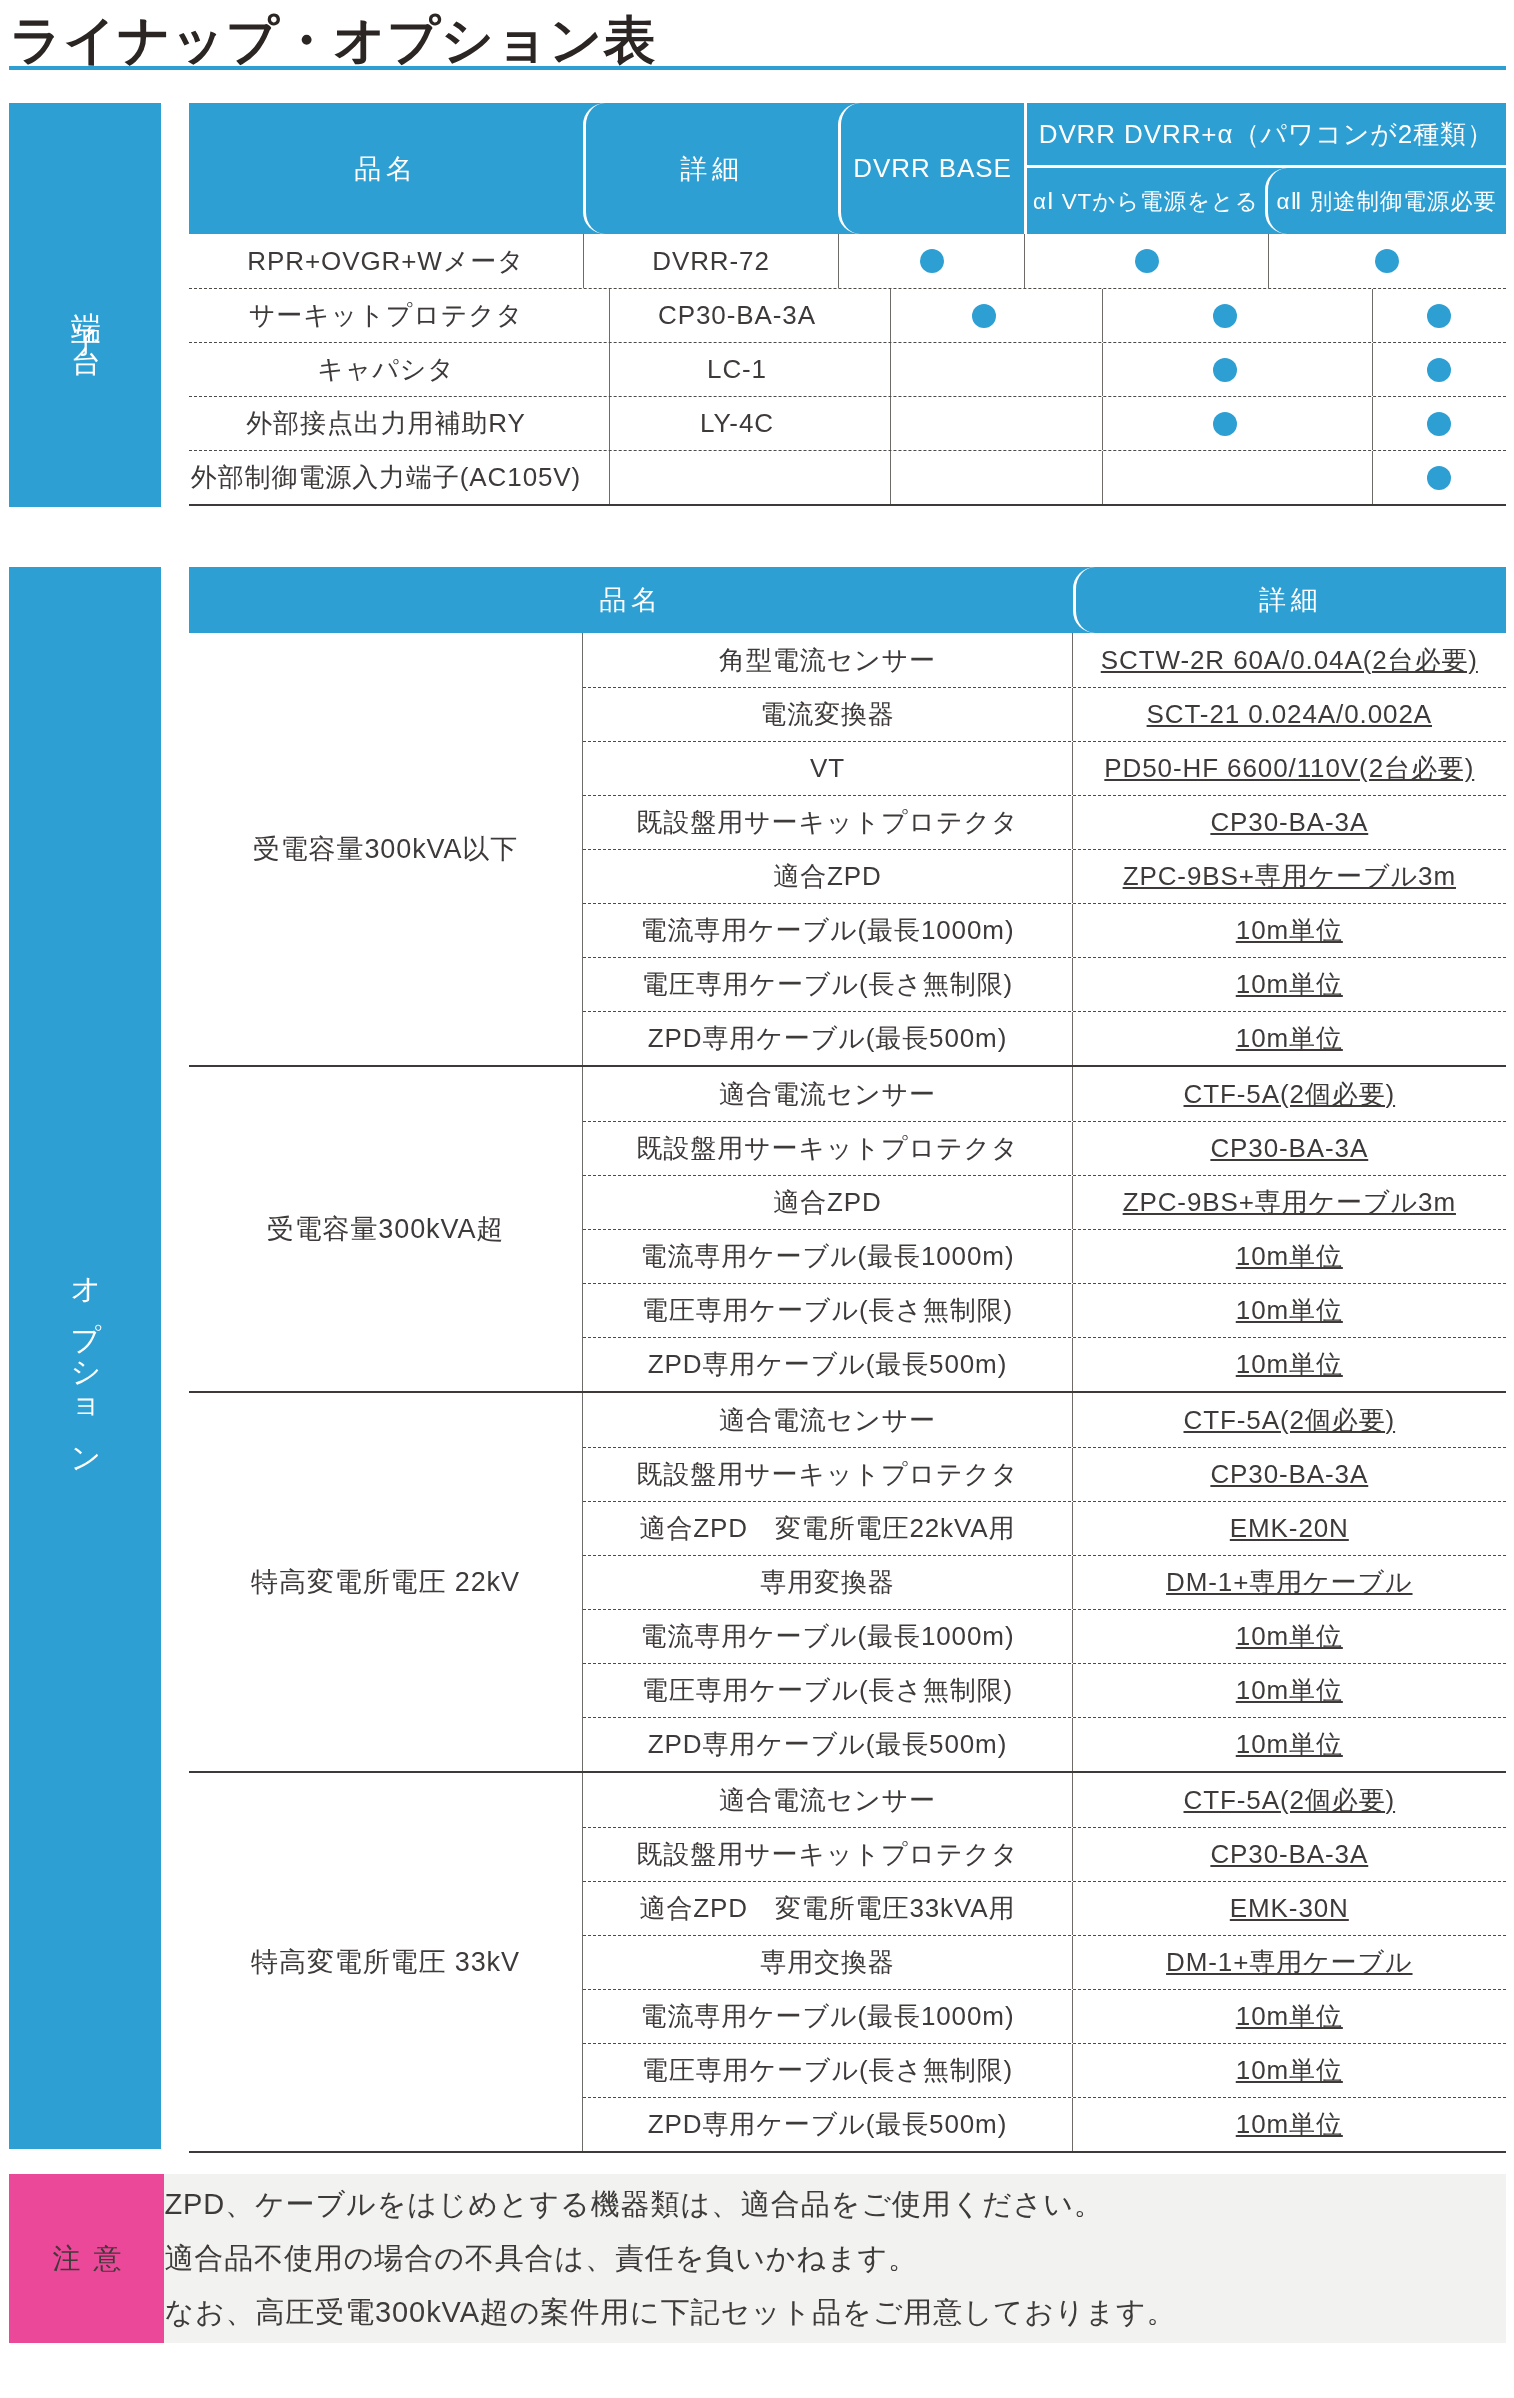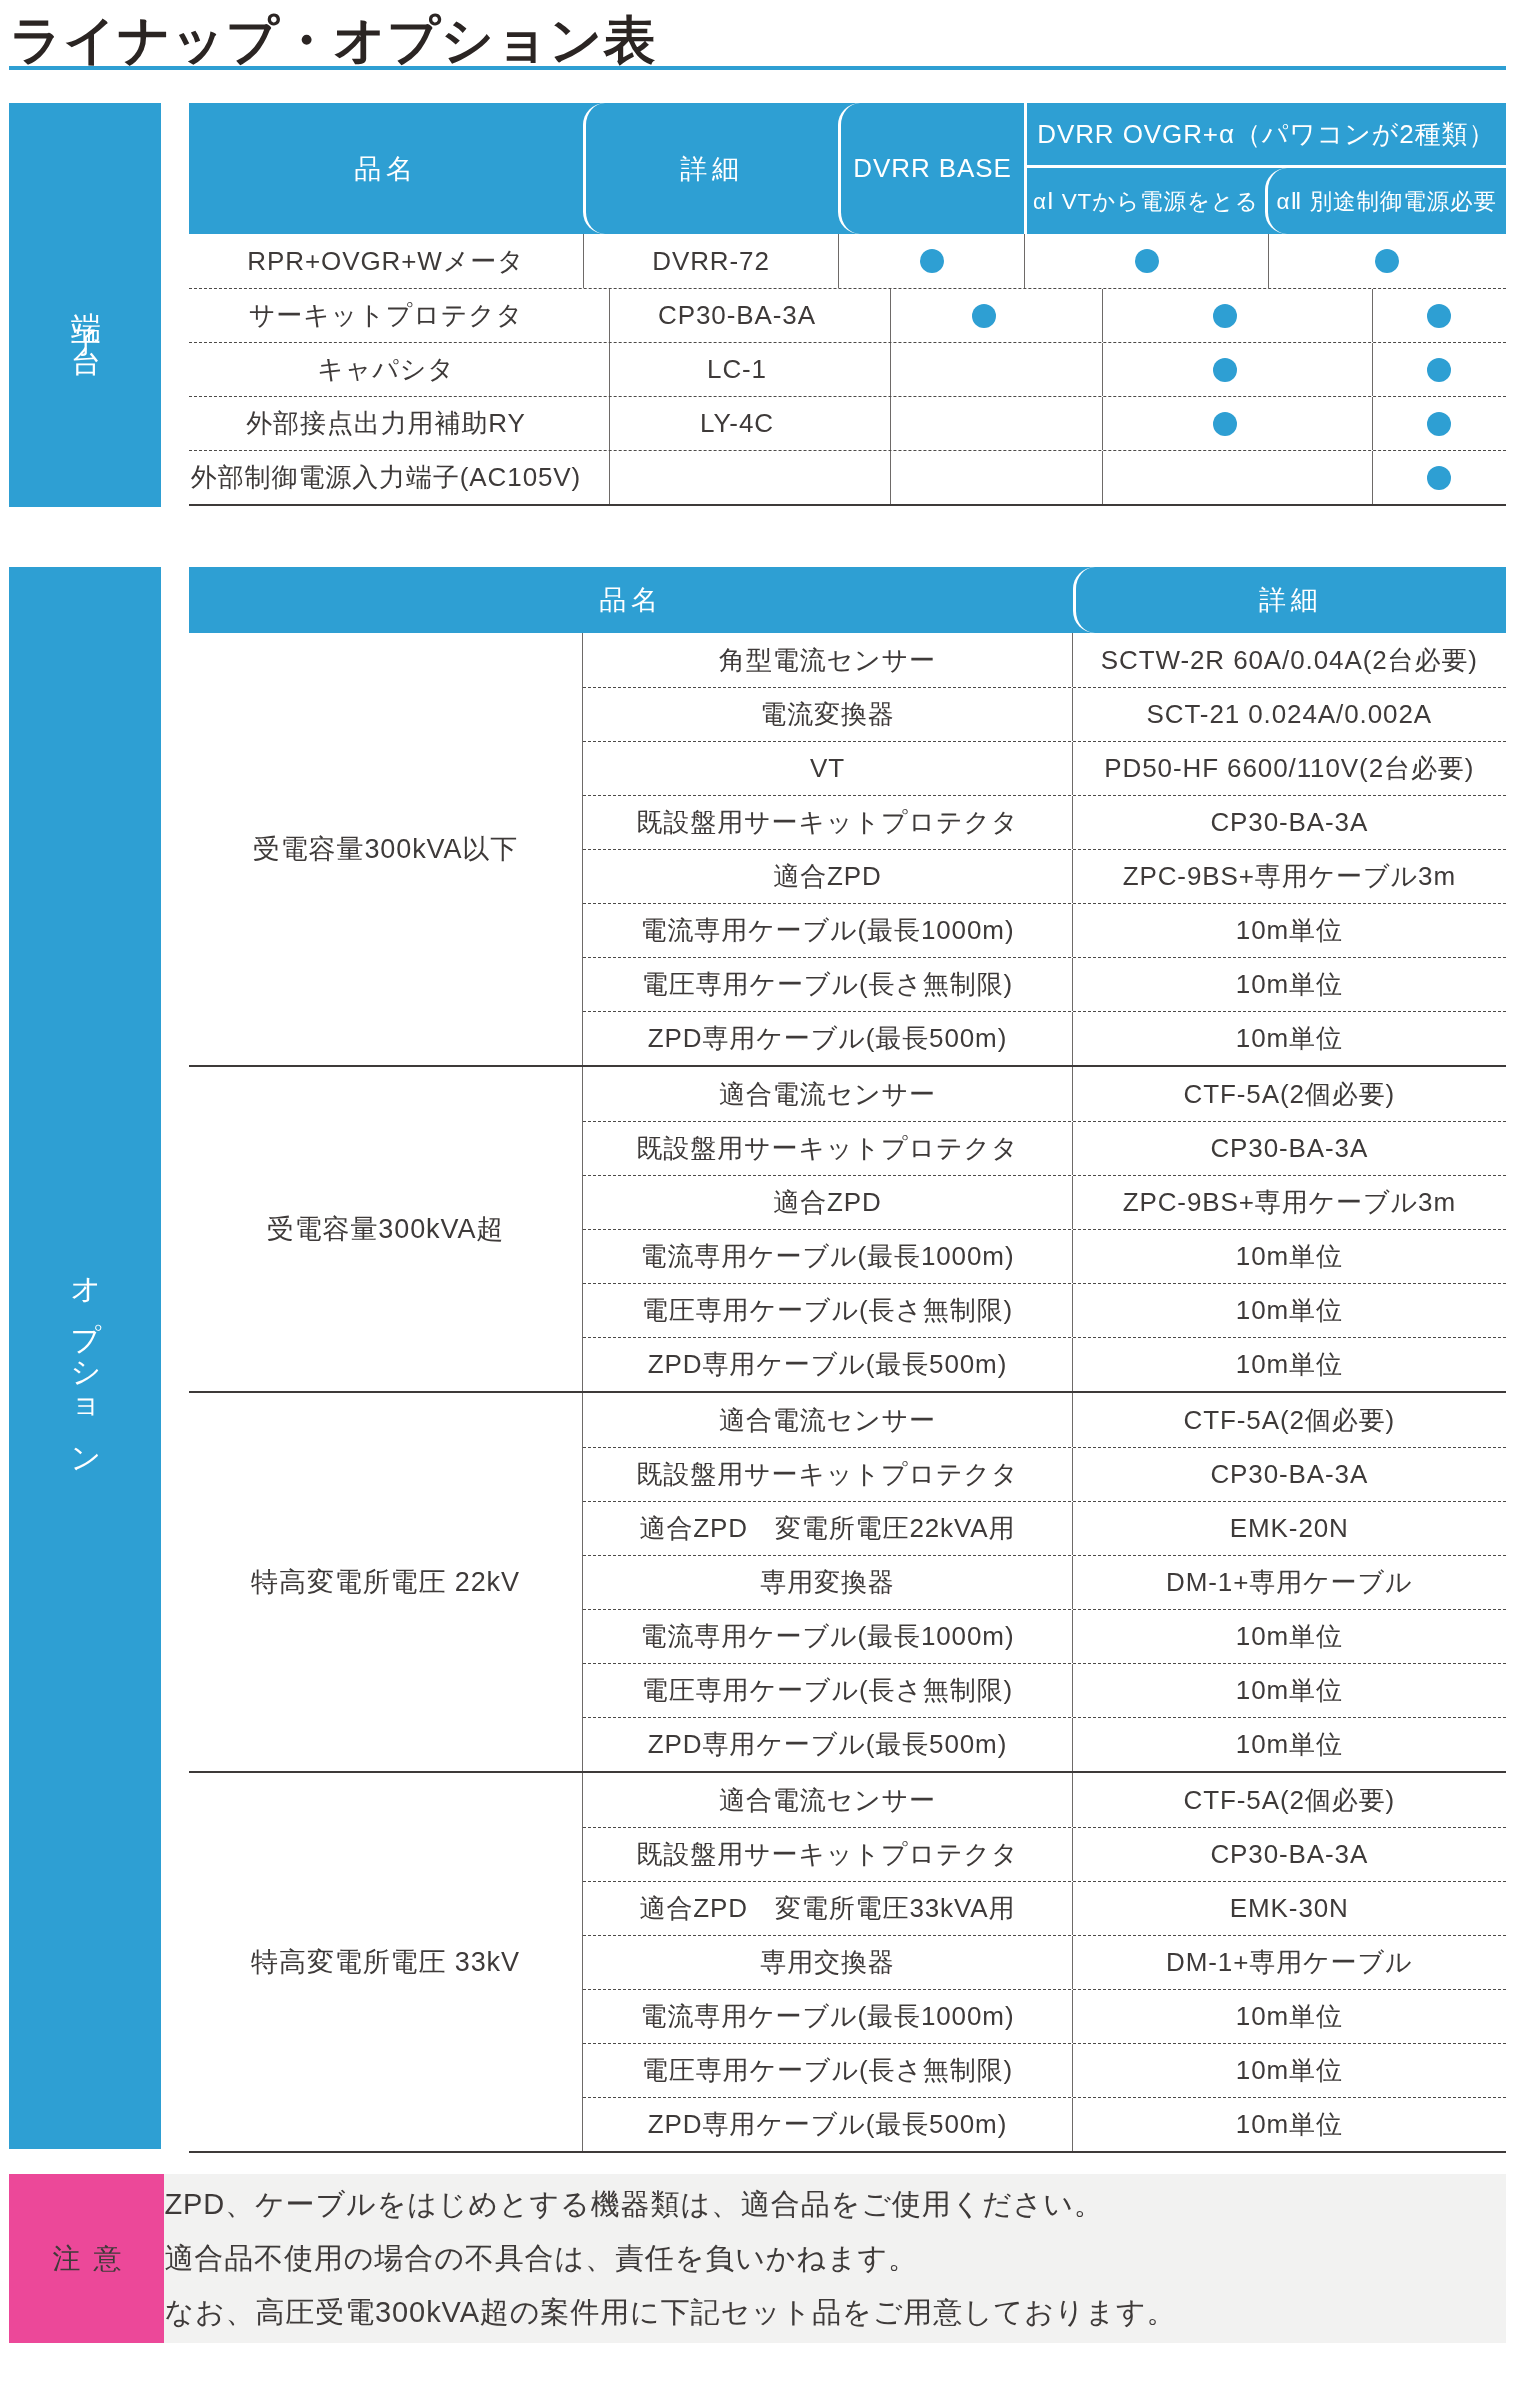--- a/index.html
+++ b/index.html
@@ -115,21 +115,21 @@
   .group-label {
     width: 394px;
     border-right: 1.4px solid #6e6a68;
     display: flex; align-items: center; justify-content: center;
     font-size: 27px; letter-spacing: 0.9px;
   }
   .group-rows { flex: 1; }
   .o-row { display: flex; height: 54px; }
   .o-row + .o-row { border-top: 1.9px dashed #4d4a48; }
   .o-item   { width: 490px; border-right: 1.4px solid #6e6a68; }
-  .o-detail { flex: 1; }
+  .o-detail { flex: 1; text-decoration: underline; }
 
   
   .note {
     position: absolute;
     left: 9.4px; right: 9.4px; top: 2174px;
     height: 169px;
     display: flex;
   }
   .note-label {
     width: 155px;
@@ -157,21 +157,21 @@
   <div class="sidebar sb1">
     <span class="vtext sp-wide">端子台</span>
   </div>
 
   <div class="table t1">
     <div class="t1-header">
       <div class="hc w-name">品名</div>
       <div class="hc w-detail wl">詳細</div>
       <div class="hc w-base wl">DVRR BASE</div>
       <div class="hc-group wl">
-        <div class="hc-group-top">DVRR OVGR+α（パワコンが2種類）</div>
+        <div class="hc-group-top">DVRR DVRR+α（パワコンが2種類）</div>
         <div class="hc-group-sub">
           <div class="hc sub">αⅠ VTから電源をとる</div>
           <div class="hc sub wl">αⅡ 別途制御電源必要</div>
         </div>
       </div>
     </div>
     <div class="t1-body">
         <div class="t1-row">
           <div class="cell c-name">RPR+OVGR+Wメータ</div>
           <div class="cell c-detail gl">DVRR-72</div>

